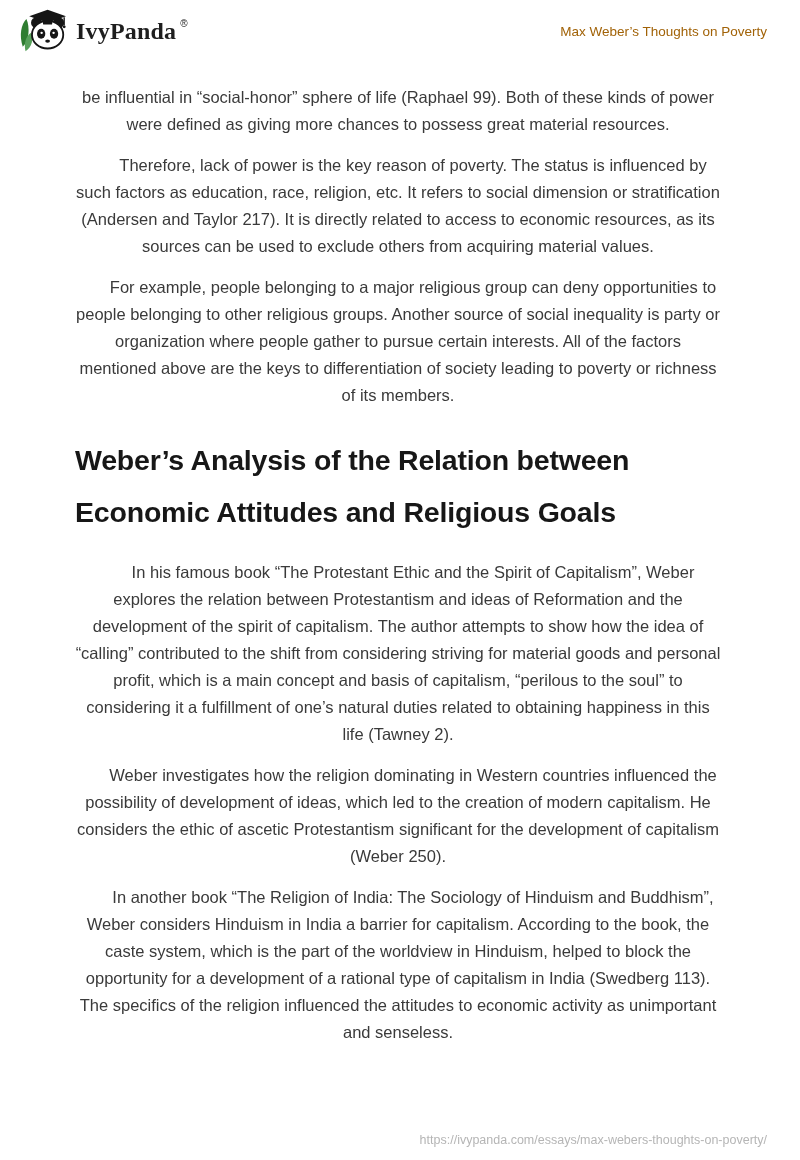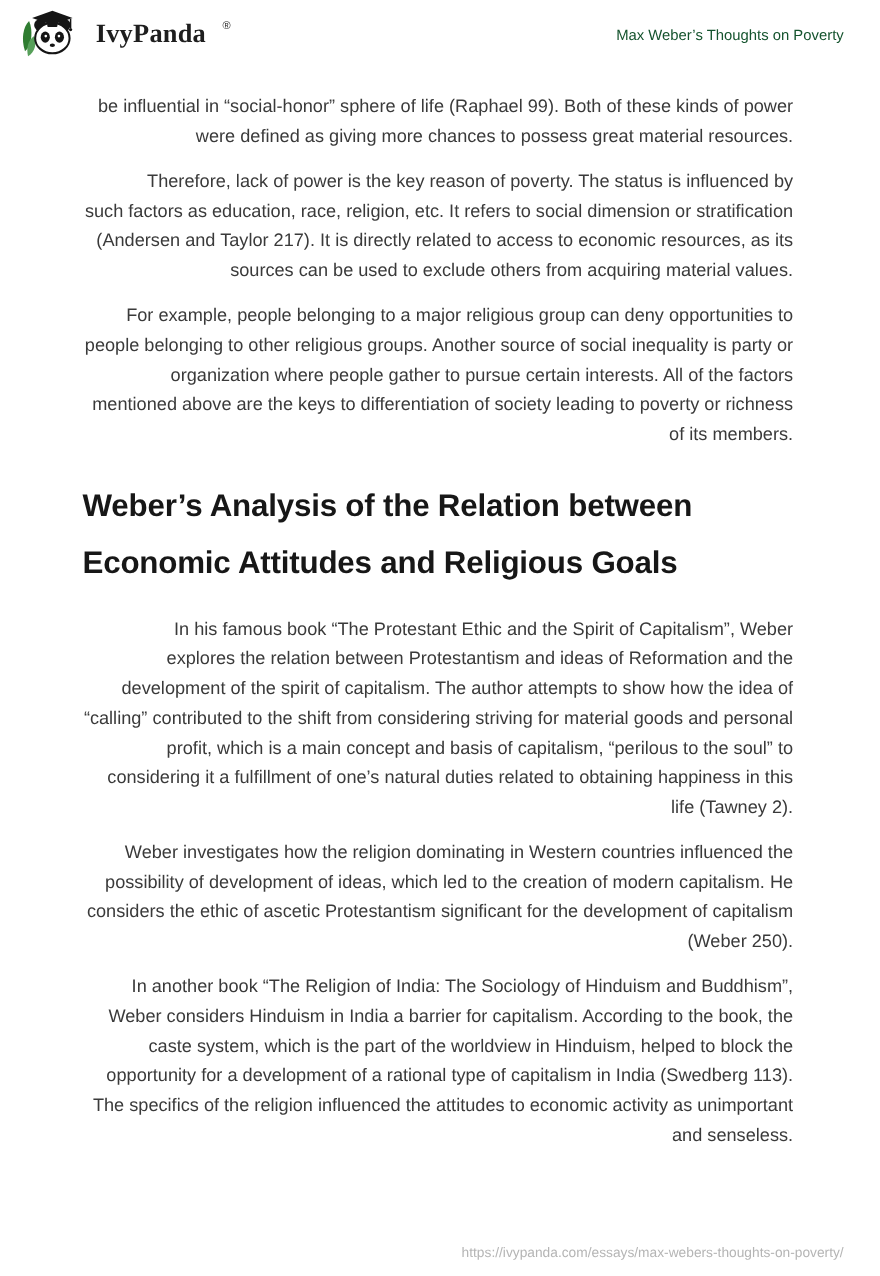--- a/index.html
+++ b/index.html
@@ -14,51 +14,51 @@
     height: 62px;
     display: flex;
     align-items: center;
     justify-content: space-between;
     padding: 0 33px 0 18px;
     background: #ffffff;
   }
   .brand {
     display: flex;
     align-items: center;
-    gap: 19px;
+    gap: 8px;
     cursor: pointer;
   }
   .brand .logo { display: inline-flex; }
   .brand-text {
     font-family: "Liberation Serif", serif;
     font-weight: 700;
     font-size: 24px;
     color: #1e1e1e;
     letter-spacing: 0.2px;
   }
   .registered {
     font-size: 10px;
     color: #1e1e1e;
     align-self: flex-start;
     margin-top: 10px;
     margin-left: -4px;
   }
   .doc-title {
     font-size: 13.5px;
-    color: #14532d;
+    color: #a16207;
   }
   main.article {
     padding: 22px 79px 0 75px;
   }
   p.para {
     font-size: 16.5px;
     line-height: 27px;
     color: #3a3a3a;
     margin: 0 0 14px 0;
-    text-align: right;
+    text-align: center;
   }
   p.para.indent { text-indent: 30px; }
   h2.section-heading {
     font-size: 28.5px;
     line-height: 52px;
     font-weight: 700;
     color: #171717;
     letter-spacing: -0.2px;
     margin: 25px 0 21px 0;
   }

